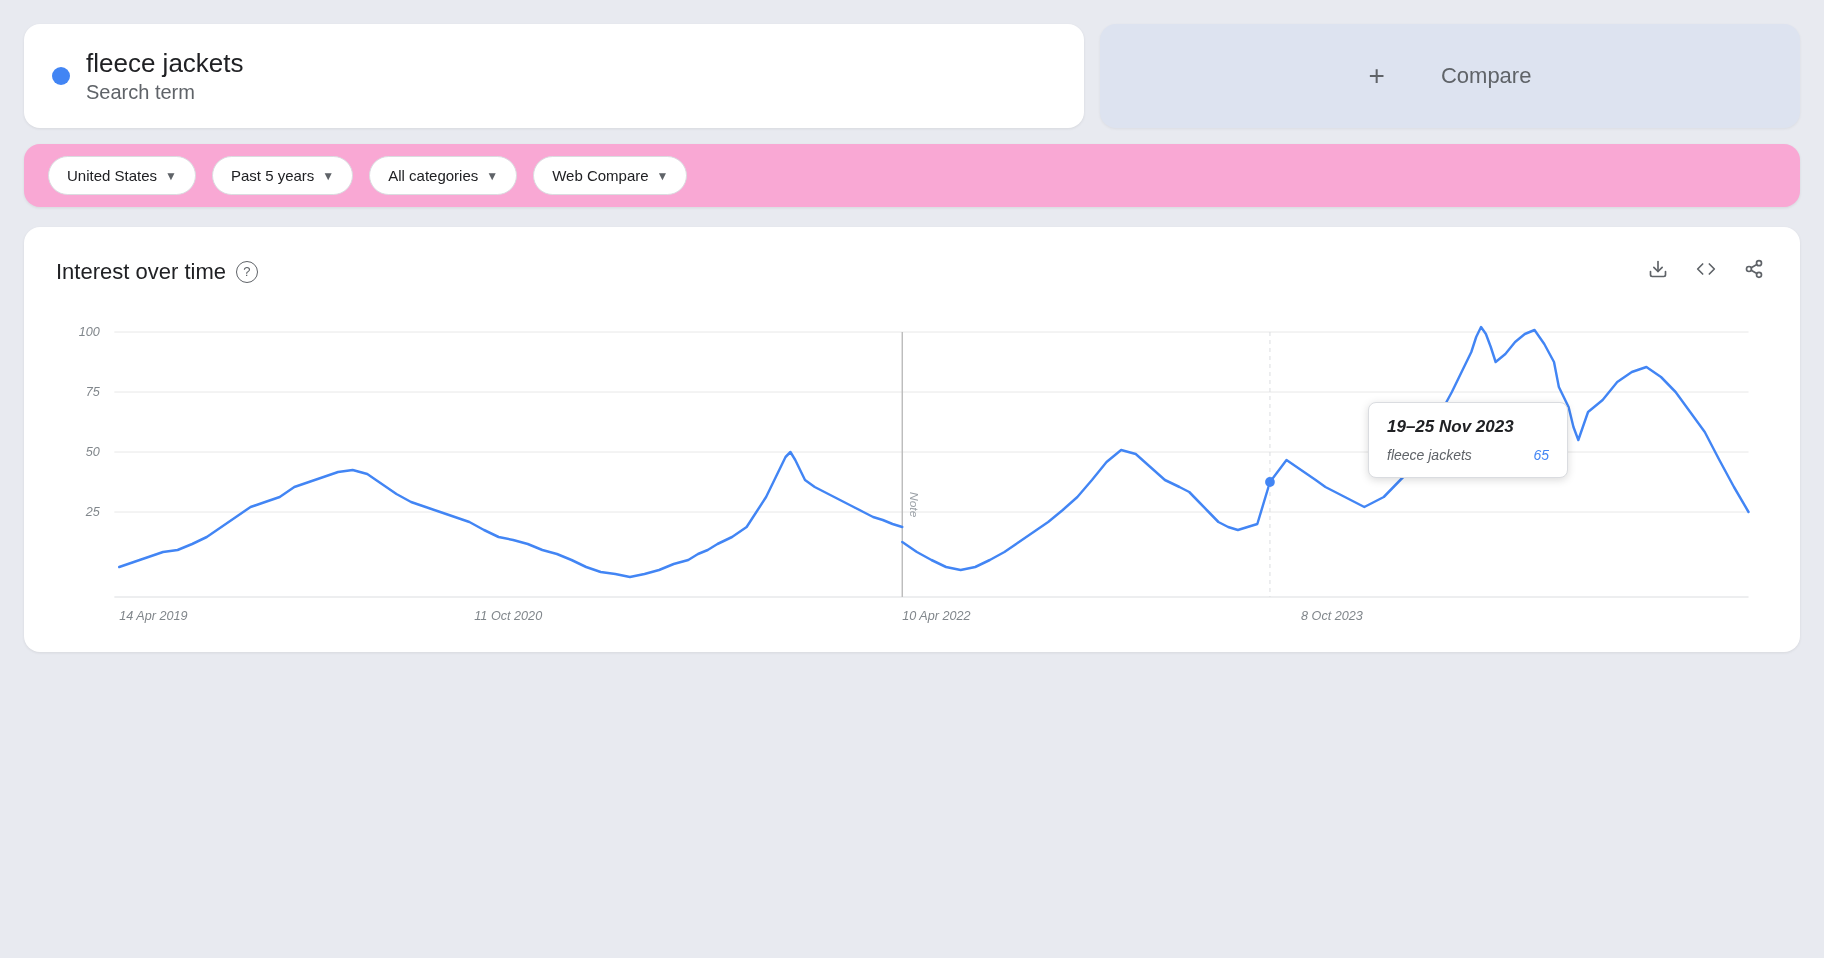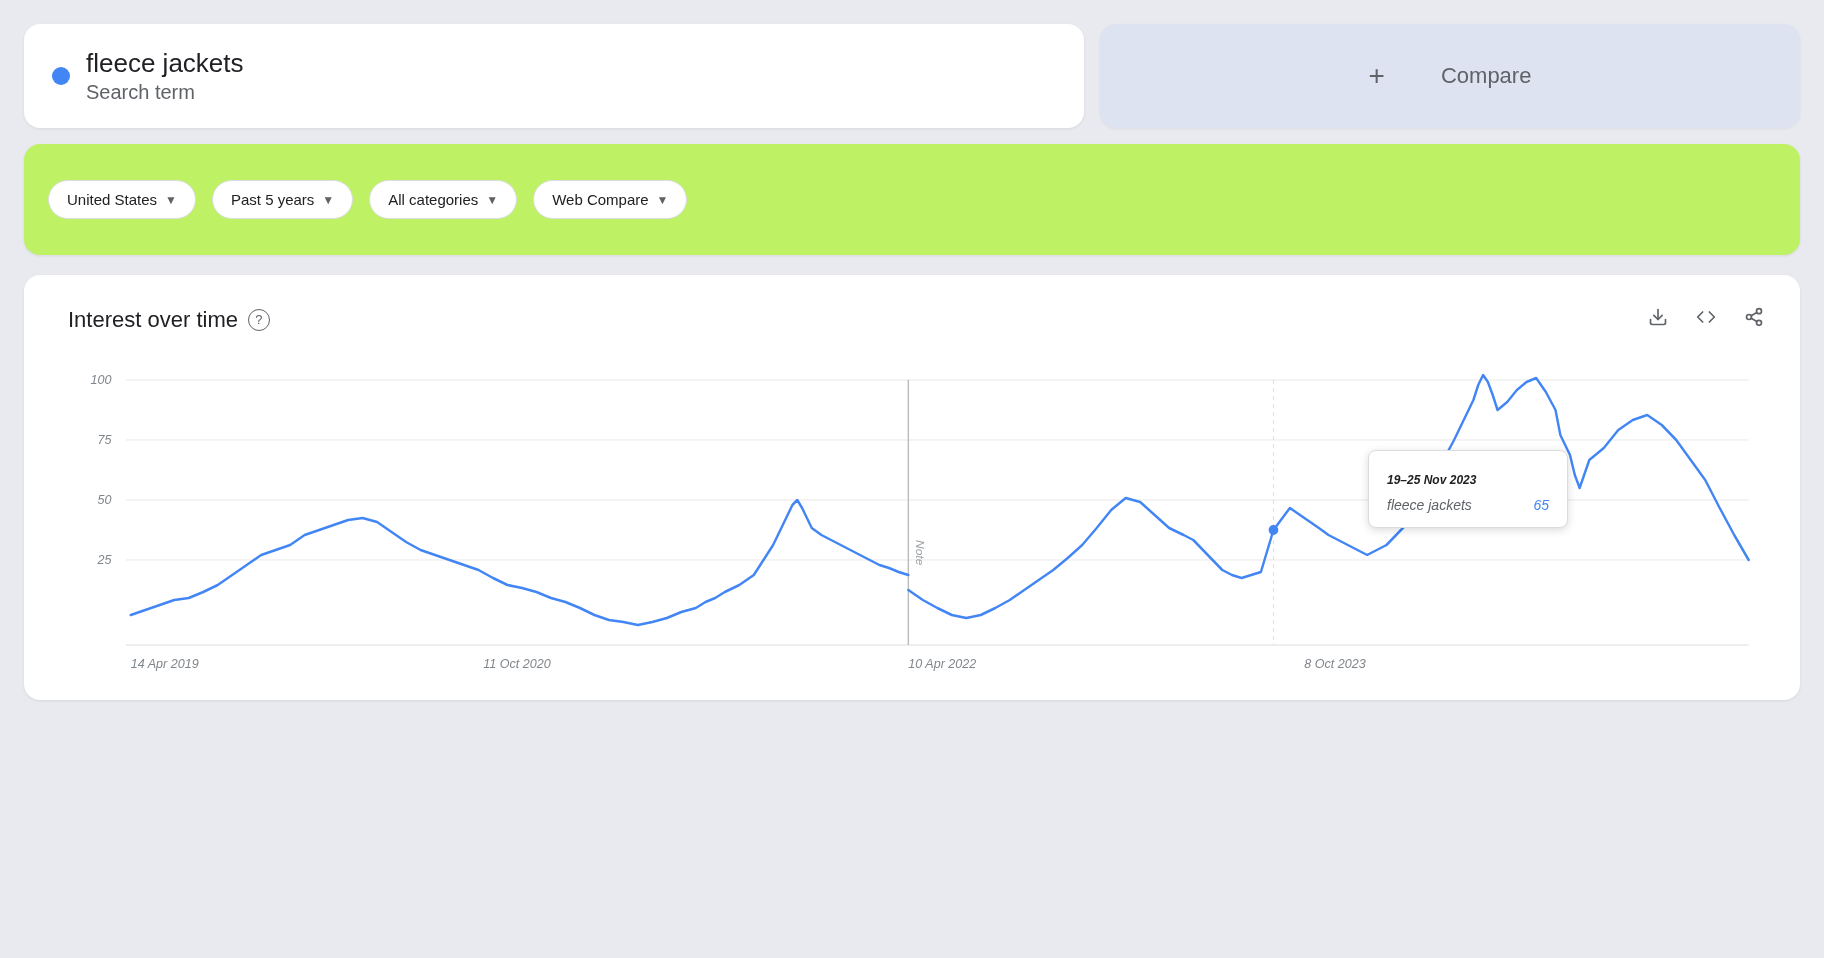--- a/index.html
+++ b/index.html
@@ -72,23 +72,23 @@
     }
 
     .compare-label {
       font-size: 22px;
       color: #5f6368;
       font-weight: 400;
       margin-left: 44px;
     }
 
     .filters-card {
-      background: #bef264;
+      background: #f9a8d4;
       border-radius: 16px;
-      padding: 36px 24px;
+      padding: 12px 24px;
       display: flex;
       gap: 16px;
       align-items: center;
       margin-bottom: 20px;
       box-shadow: 0 1px 3px rgba(0,0,0,0.08);
     }
 
     .filter-btn {
       display: flex;
       align-items: center;
@@ -103,21 +103,21 @@
     }
 
     .filter-btn .chevron {
       font-size: 12px;
       color: #5f6368;
     }
 
     .chart-card {
       background: #fff;
       border-radius: 16px;
-      padding: 28px 32px 20px 44px;
+      padding: 28px 32px 20px 32px;
       box-shadow: 0 1px 3px rgba(0,0,0,0.08);
       position: relative;
     }
 
     .chart-header {
       display: flex;
       align-items: center;
       justify-content: space-between;
       margin-bottom: 24px;
     }
@@ -180,25 +180,24 @@
       background: #fff;
       border: 1px solid #dadce0;
       border-radius: 8px;
       padding: 14px 18px;
       box-shadow: 0 2px 8px rgba(0,0,0,0.15);
       pointer-events: none;
       min-width: 200px;
     }
 
     .tooltip-date {
-      font-size: 12px;
+      font-size: 17px;
       font-weight: 600;
       color: #202124;
       margin-bottom: 10px;
-      margin-top: 8px;
     }
 
     .tooltip-row {
       display: flex;
       align-items: center;
       justify-content: space-between;
       gap: 24px;
     }
 
     .tooltip-term {

